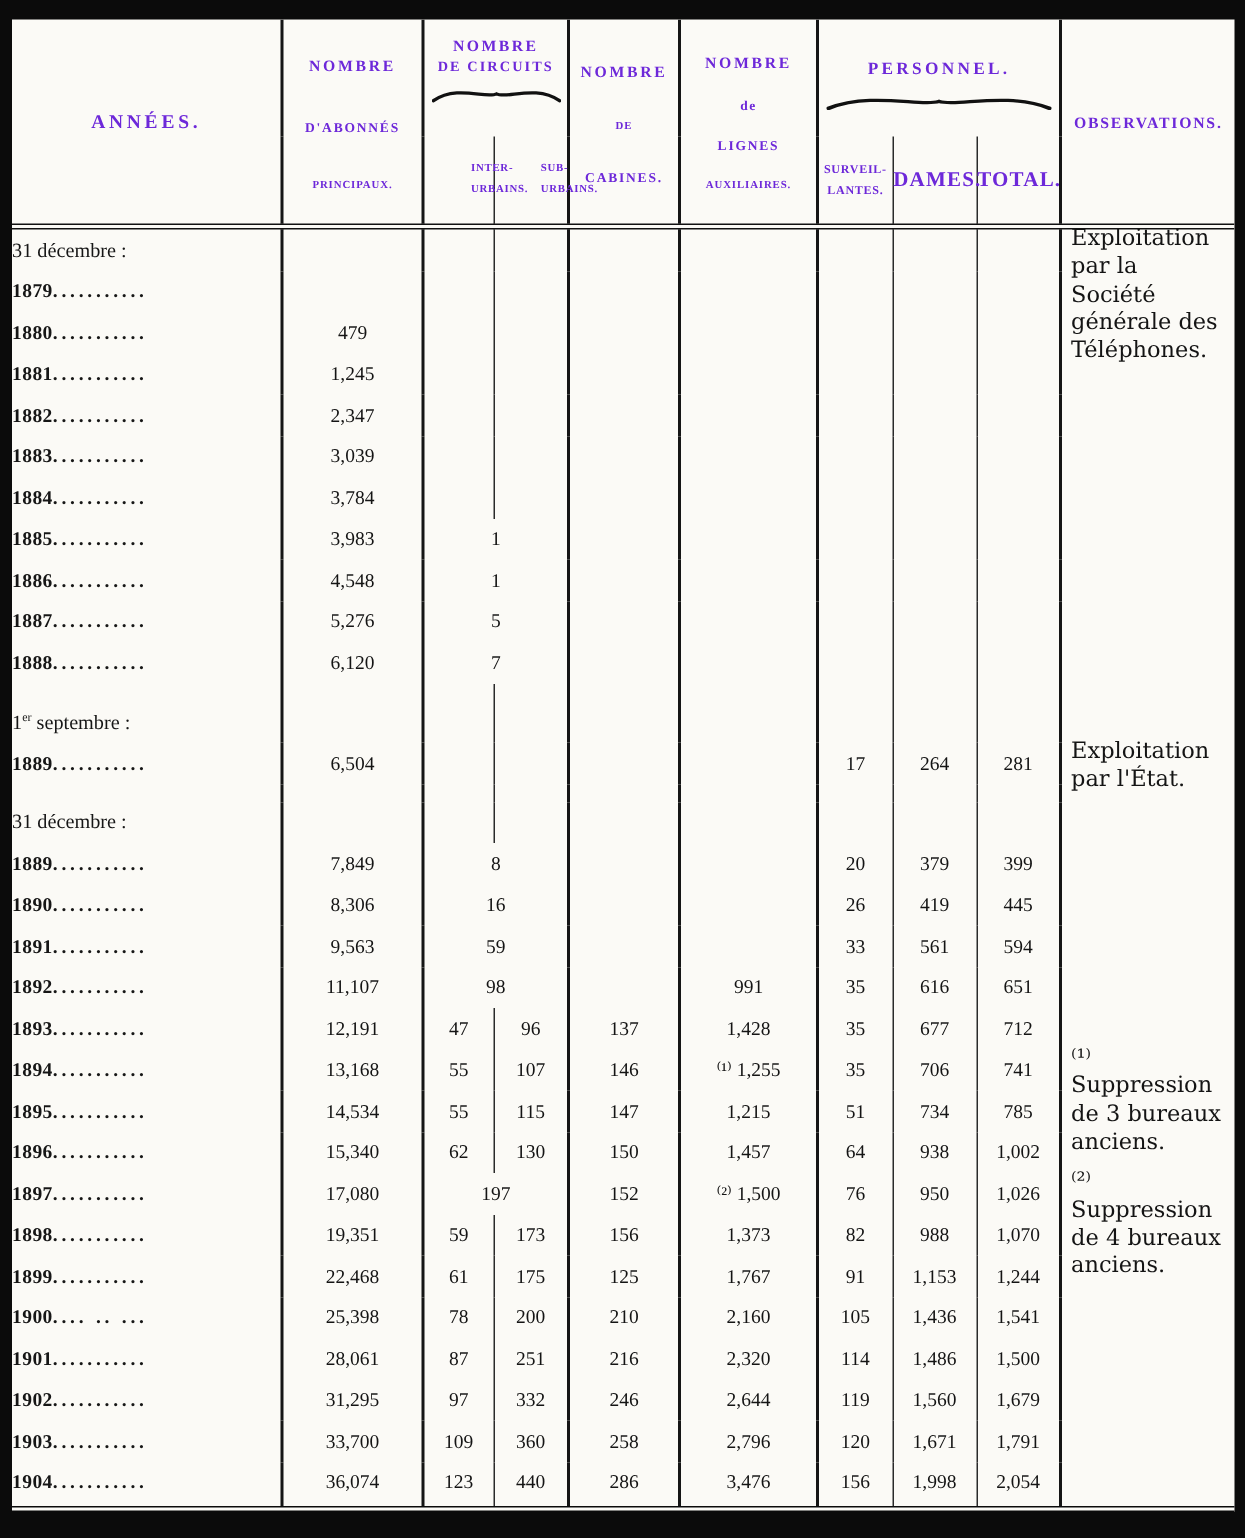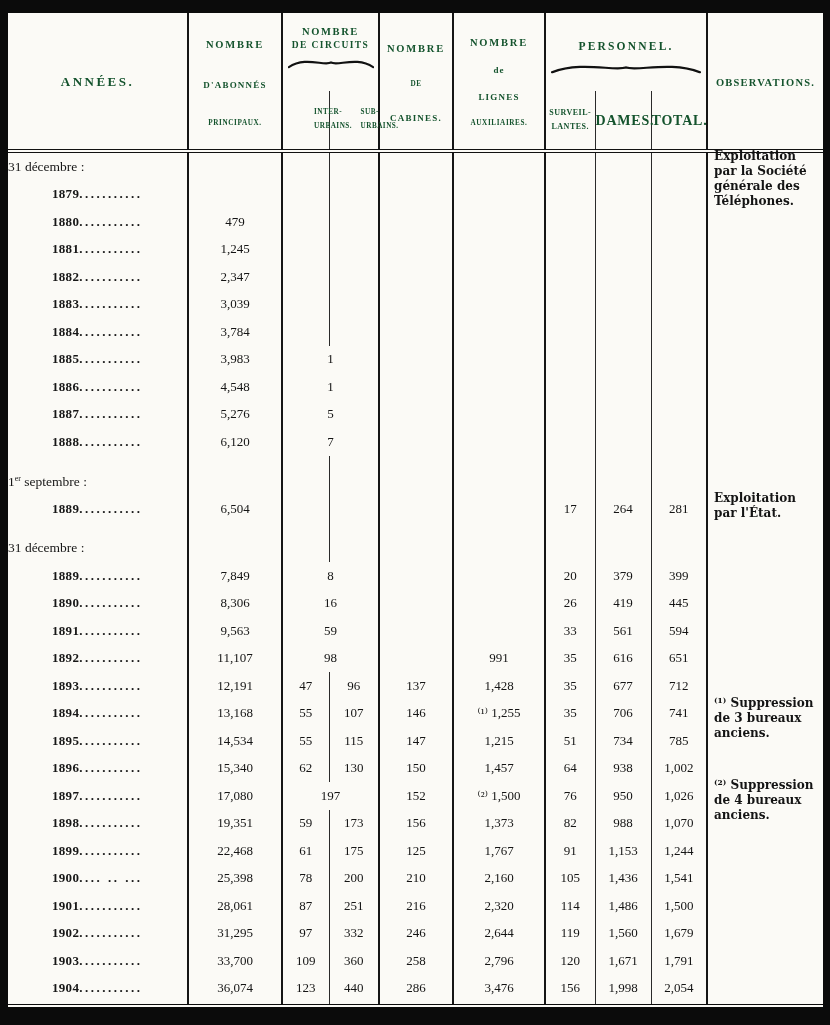--- a/index.html
+++ b/index.html
@@ -22,21 +22,21 @@
     border-collapse:collapse;
     table-layout:fixed;
     color:#161616;
   }
   thead{border-bottom:4px double #111;}
   th,td{padding:0;margin:0;vertical-align:middle;}
   .b2{border-left:2px solid #151515;}
   .b1{border-left:1px solid #2a2a2a;}
 
   
-  th{font-weight:bold;color:#14532d;}
+  th{font-weight:bold;color:#6d28d9;}
   .annees-t{font-size:13px;letter-spacing:2.5px;}
   .h-stack{display:flex;flex-direction:column;justify-content:space-between;align-items:center;height:100%;box-sizing:border-box;}
   .hl1{font-size:10.5px;letter-spacing:1.8px;}
   .hl2{font-size:9px;letter-spacing:1.2px;}
   .hl3{font-size:7.2px;letter-spacing:0.6px;}
   .hl-de{font-size:9px;letter-spacing:1px;}
   .grp{display:flex;flex-direction:column;align-items:center;justify-content:flex-start;height:100%;box-sizing:border-box;padding-top:11px;}
   .grp .gt1{font-size:10.5px;letter-spacing:1.6px;line-height:1.5;}
   .grp .gt2{font-size:9.5px;letter-spacing:1.4px;}
   .grp-pers .gt1{font-size:11.5px;letter-spacing:2.2px;margin-top:14px;}
@@ -46,28 +46,28 @@
   .sub1l{font-size:14px;letter-spacing:0.8px;}
   tr.h1{height:78px;}
   tr.h2{height:60px;}
   thead th{vertical-align:middle;}
 
   
   tbody td{height:27.5px;font-size:13px;}
   tr.spacer td{height:12px;}
   tr.fill td{height:auto;}
   .num{text-align:center;font-size:13px;color:#141414;}
-  .ylab{padding-left:44px;font-weight:bold;letter-spacing:0.3px;white-space:nowrap;}
+  .ylab{font-weight:bold;letter-spacing:0.3px;white-space:nowrap;}
   .ylab .dots{letter-spacing:2.5px;font-weight:bold;}
   .slab{font-weight:normal;font-size:13.5px;white-space:nowrap;text-align:right;}
   .slab sup{font-size:8px;}
   .c-obs{position:relative;}
   .note{
     position:absolute;top:-4px;left:6px;right:4px;
-    font-size:12px;line-height:1.25;font-weight:bold;
+    font-size:15px;line-height:1.25;font-weight:normal;
     font-family:"DejaVu Serif",serif;
     text-align:left;color:#141414;
   }
 </style>
 </head>
 <body>
 
 <div class="page">
   <div class="sheet">
     <table>

